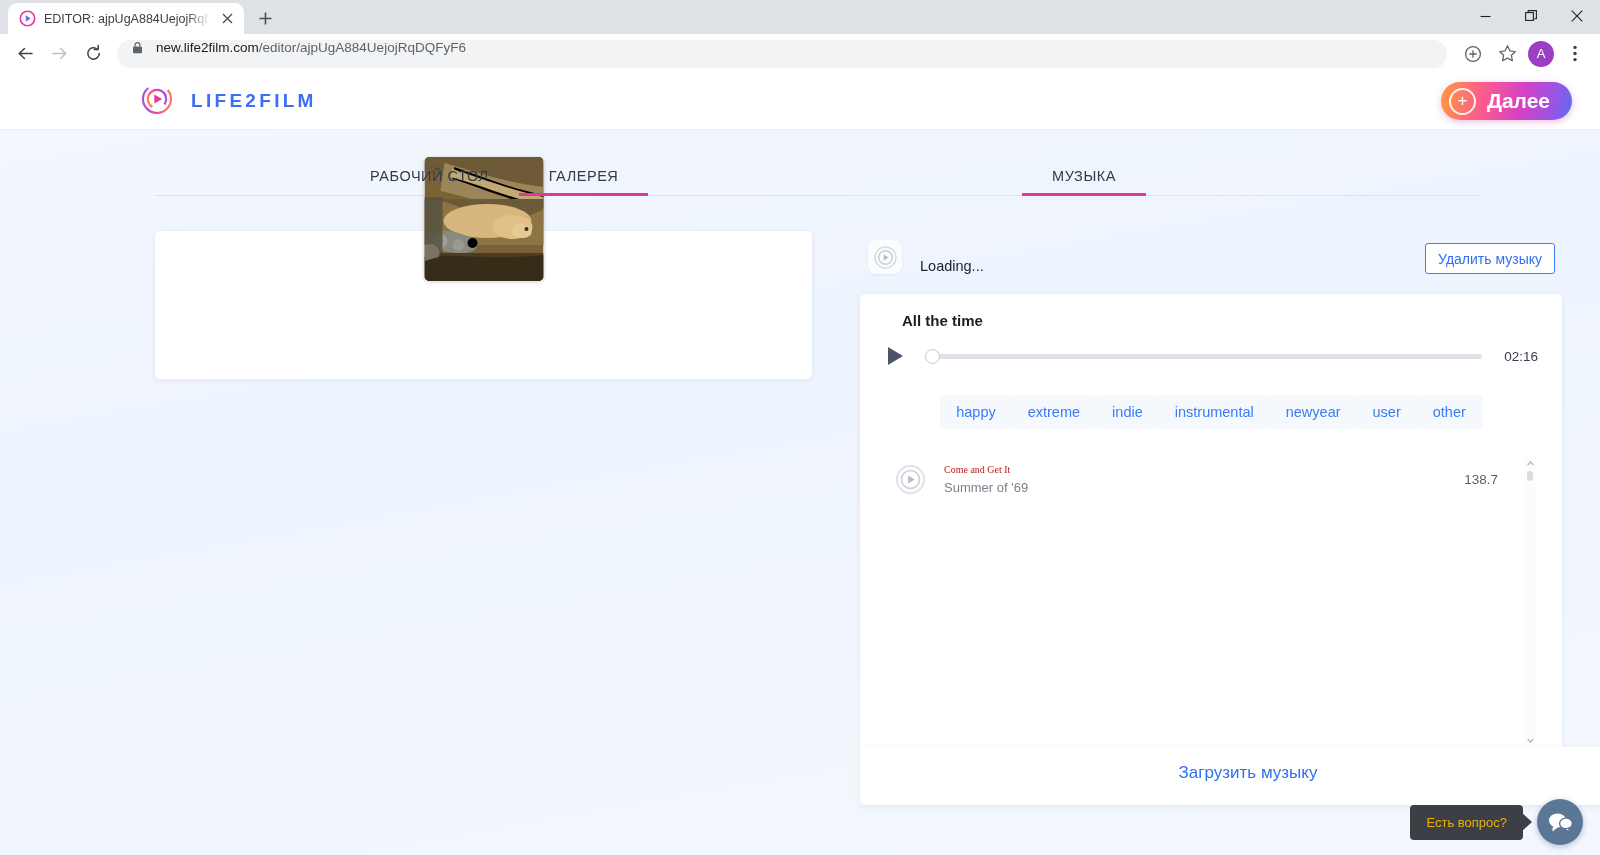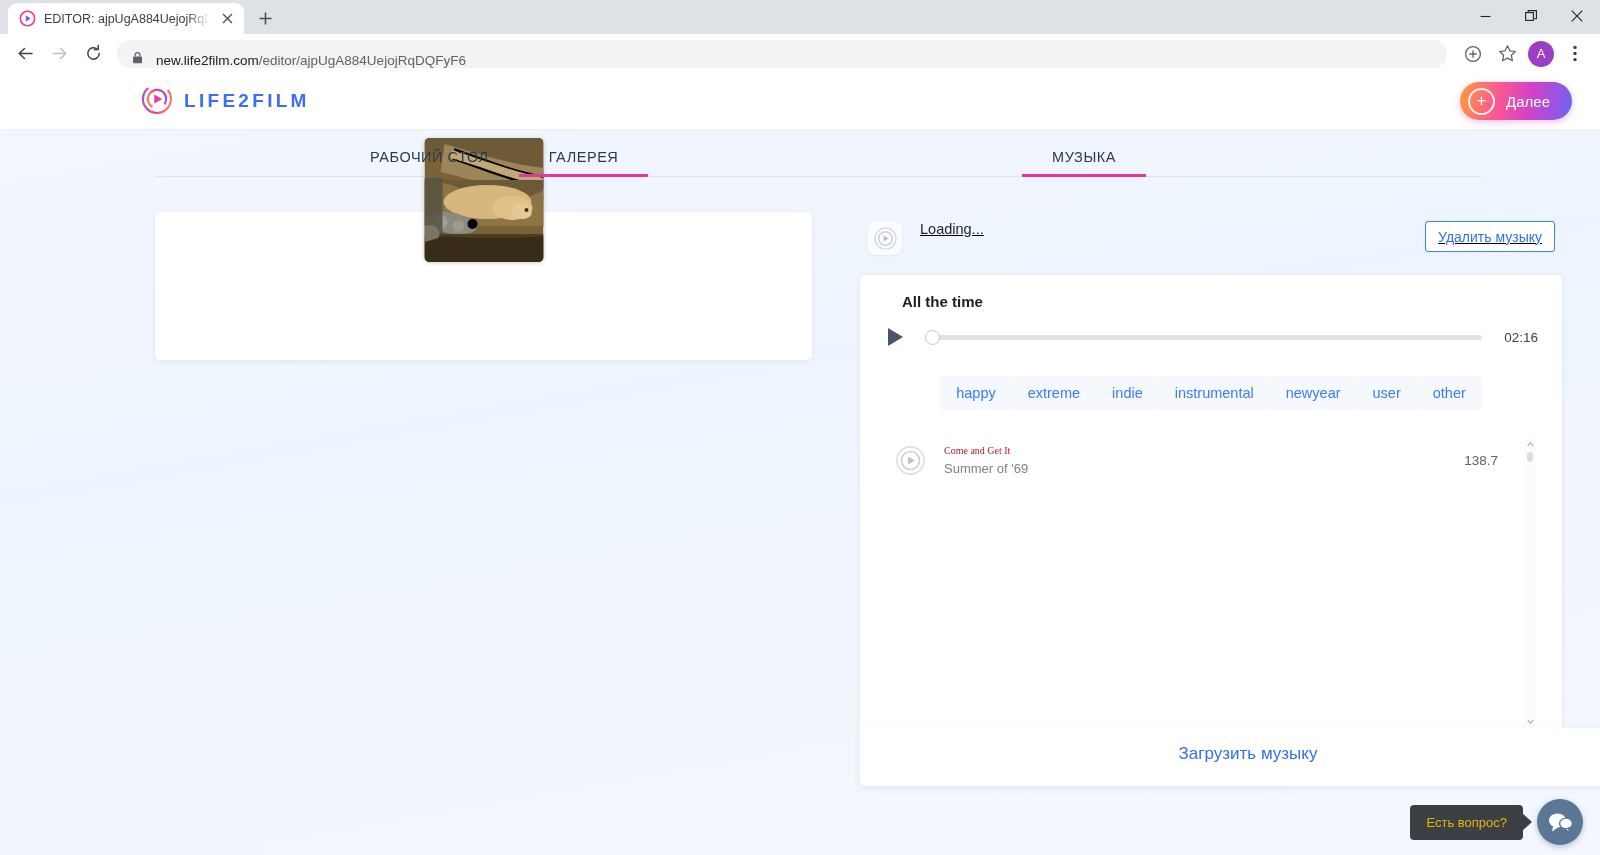--- a/index.html
+++ b/index.html
@@ -45,21 +45,21 @@
   .toolbar {
     height: 39px; background: #fff; display: flex; align-items: center;
     padding: 0 9px; gap: 2px; flex: none;
   }
   .navbtn {
     width: 32px; height: 32px; display: flex; align-items: center;
     justify-content: center; border-radius: 50%; flex: none;
   }
   .omnibox {
     flex: 1; height: 28px; background: #f1f3f4; border-radius: 14px;
-    display: flex; align-items: flex-end; padding: 0 14px; gap: 12px;
+    display: flex; align-items: flex-start; padding: 0 14px; gap: 12px;
     margin: 0 8px 0 6px;
   }
   .omnibox-url { font-size: 13.5px; color: #202124; white-space: nowrap; }
   .omnibox-url .dim { color: #5f6368; }
   .tb-icon { width: 32px; height: 32px; display: flex; align-items: center; justify-content: center; border-radius: 50%; flex: none; }
   .avatar-chip {
     width: 26px; height: 26px; border-radius: 50%; background: #9c3ec4;
     color: #fff; font-size: 13px; display: flex; align-items: center;
     justify-content: center; margin: 0 3px; flex: none;
   }
@@ -67,38 +67,38 @@
   
   .viewport {
     flex: 1; position: relative; overflow: hidden;
     background: linear-gradient(170deg,#f3f7fe 0%, #eef4fd 40%, #f4f8fe 100%);
   }
   .site-header {
     height: 57px; background: #fff; display: flex; align-items: center;
     padding: 0 28px 0 141px; justify-content: space-between;
     border-bottom: 1px solid #eef0f4;
   }
-  .logo { display: flex; align-items: center; gap: 11px; }
+  .logo { display: flex; align-items: center; gap: 18px; }
   .logo-text {
     font-size: 19px; font-weight: bold; color: #3d6ef7; letter-spacing: 3.3px;
   }
   .next-btn {
     display: flex; align-items: center; gap: 11px;
     height: 38px; padding: 0 22px 0 8px; border-radius: 19px;
     background: linear-gradient(100deg,#ff9a3c 0%, #fb5a8f 33%, #d342c6 62%, #8f57e8 88%, #5b6ff0 100%);
     box-shadow: 0 2px 7px rgba(190,70,180,.34);
   }
   .next-plus {
     width: 27px; height: 27px; border-radius: 50%; border: 2px solid rgba(255,255,255,.9);
     display: flex; align-items: center; justify-content: center;
     color: #fff; font-size: 17px; line-height: 0; font-weight: 300;
   }
-  .next-label { color: #fff; font-size: 15px; font-weight: normal; }
-
-  .panes { display: flex; padding-top: 5px; }
+  .next-label { color: #fff; font-size: 21px; font-weight: bold; }
+
+  .panes { display: flex; padding-top: 5px; margin-top: 19px; }
   .pane-left { width: 815px; flex: none; }
   .pane-right { flex: 1; }
 
   .tabrow { display: flex; justify-content: center; position: relative; }
   .tabrow::after {
     content: ""; position: absolute; bottom: 0; height: 1px;
     background: #dfe4ec;
   }
   .tabrow.left::after { left: 155px; right: 0; }
   .tabrow.right::after { left: 0; right: 155px; }
@@ -124,23 +124,22 @@
   }
   .thumb {
     position: absolute; top: -74px; left: 50%; transform: translateX(-50%);
     width: 119px; height: 124px; border-radius: 5px; overflow: hidden;
     box-shadow: 0 1px 4px rgba(0,0,0,.18);
   }
   .thumb svg { display: block; }
 
   
   .music-top {
-    display: flex; align-items: flex-start; margin: 44px 0 0 53px;
+    display: flex; align-items: flex-end; margin: 44px 0 0 53px;
     width: 687px;
-    text-decoration: underline;
   }
   .loading-icon {
     width: 34px; height: 34px; border-radius: 8px; background: #fbfcfe;
     display: flex; align-items: center; justify-content: center; flex: none;
     box-shadow: 0 1px 2px rgba(120,140,180,.13);
   }
   .loading-text { font-size: 14.5px; color: #20262f; margin-left: 18px; }
   .remove-music-btn {
     margin-left: auto; height: 31px; padding: 0 12px;
     border: 1px solid #3d7ff5; border-radius: 3px; background: #fff;

